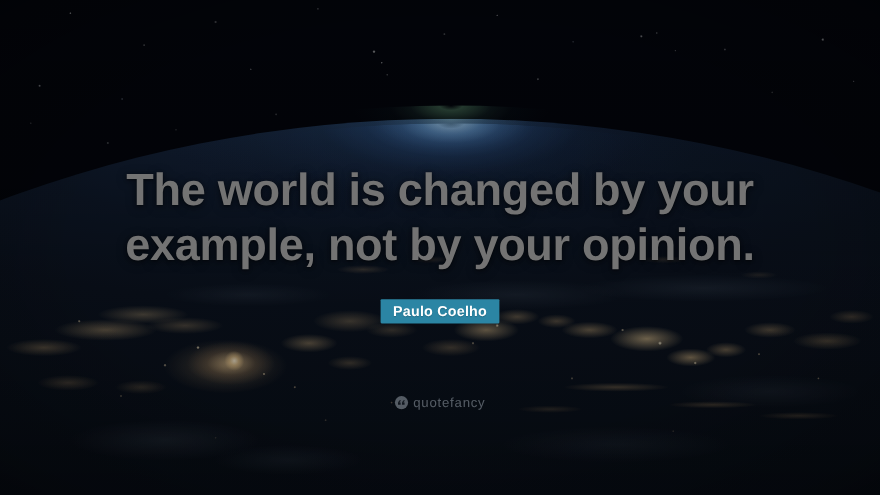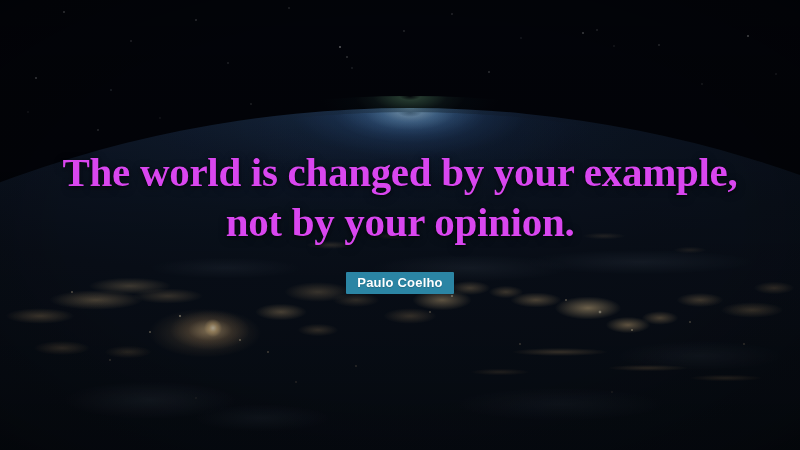--- a/index.html
+++ b/index.html
@@ -257,22 +257,22 @@
     justify-content: flex-start;
   }
 
   #quote-text {
     margin: 0;
     padding: 0 52px;
     width: 100%;
     box-sizing: border-box;
     margin-top: 147px;
     text-align: center;
-    color: #d946ef;
-    font-family: Liberation Serif, serif;
+    color: #737373;
+    font-family: Liberation Sans, sans-serif;
     font-size: 41px;
     font-weight: bold;
     line-height: 50px;
     letter-spacing: -0.3px;
     text-shadow:
       0 1px 3px rgba(0,0,0,0.55),
       0 2px 10px rgba(0,0,0,0.40);
     white-space: pre-line;
   }
 
@@ -341,14 +341,23 @@
   <div class="bg-layer" id="scrim"></div>
   <div class="bg-layer" id="vignette"></div>
 
   <div id="content">
 
     <blockquote id="quote-text">The world is changed by your example, not by your opinion.</blockquote>
 
     <span id="author-badge">Paulo Coelho</span>
   </div>
 
+  <div id="watermark">
+    <span id="watermark-logo">
+      <svg width="8" height="8" viewBox="0 0 8 8" aria-hidden="true">
+        <path d="M0.8 5.2 C0.8 3.4 1.6 2.2 3.0 1.7 L3.3 2.5 C2.6 2.8 2.2 3.3 2.2 3.9 L3.2 3.9 L3.2 6.0 L0.8 6.0 Z
+                 M4.4 5.2 C4.4 3.4 5.2 2.2 6.6 1.7 L6.9 2.5 C6.2 2.8 5.8 3.3 5.8 3.9 L6.8 3.9 L6.8 6.0 L4.4 6.0 Z" fill="#232a33"></path>
+      </svg>
+    </span>
+    <span id="watermark-text">quotefancy</span>
+  </div>
 
 </div>
 
 </body></html>

